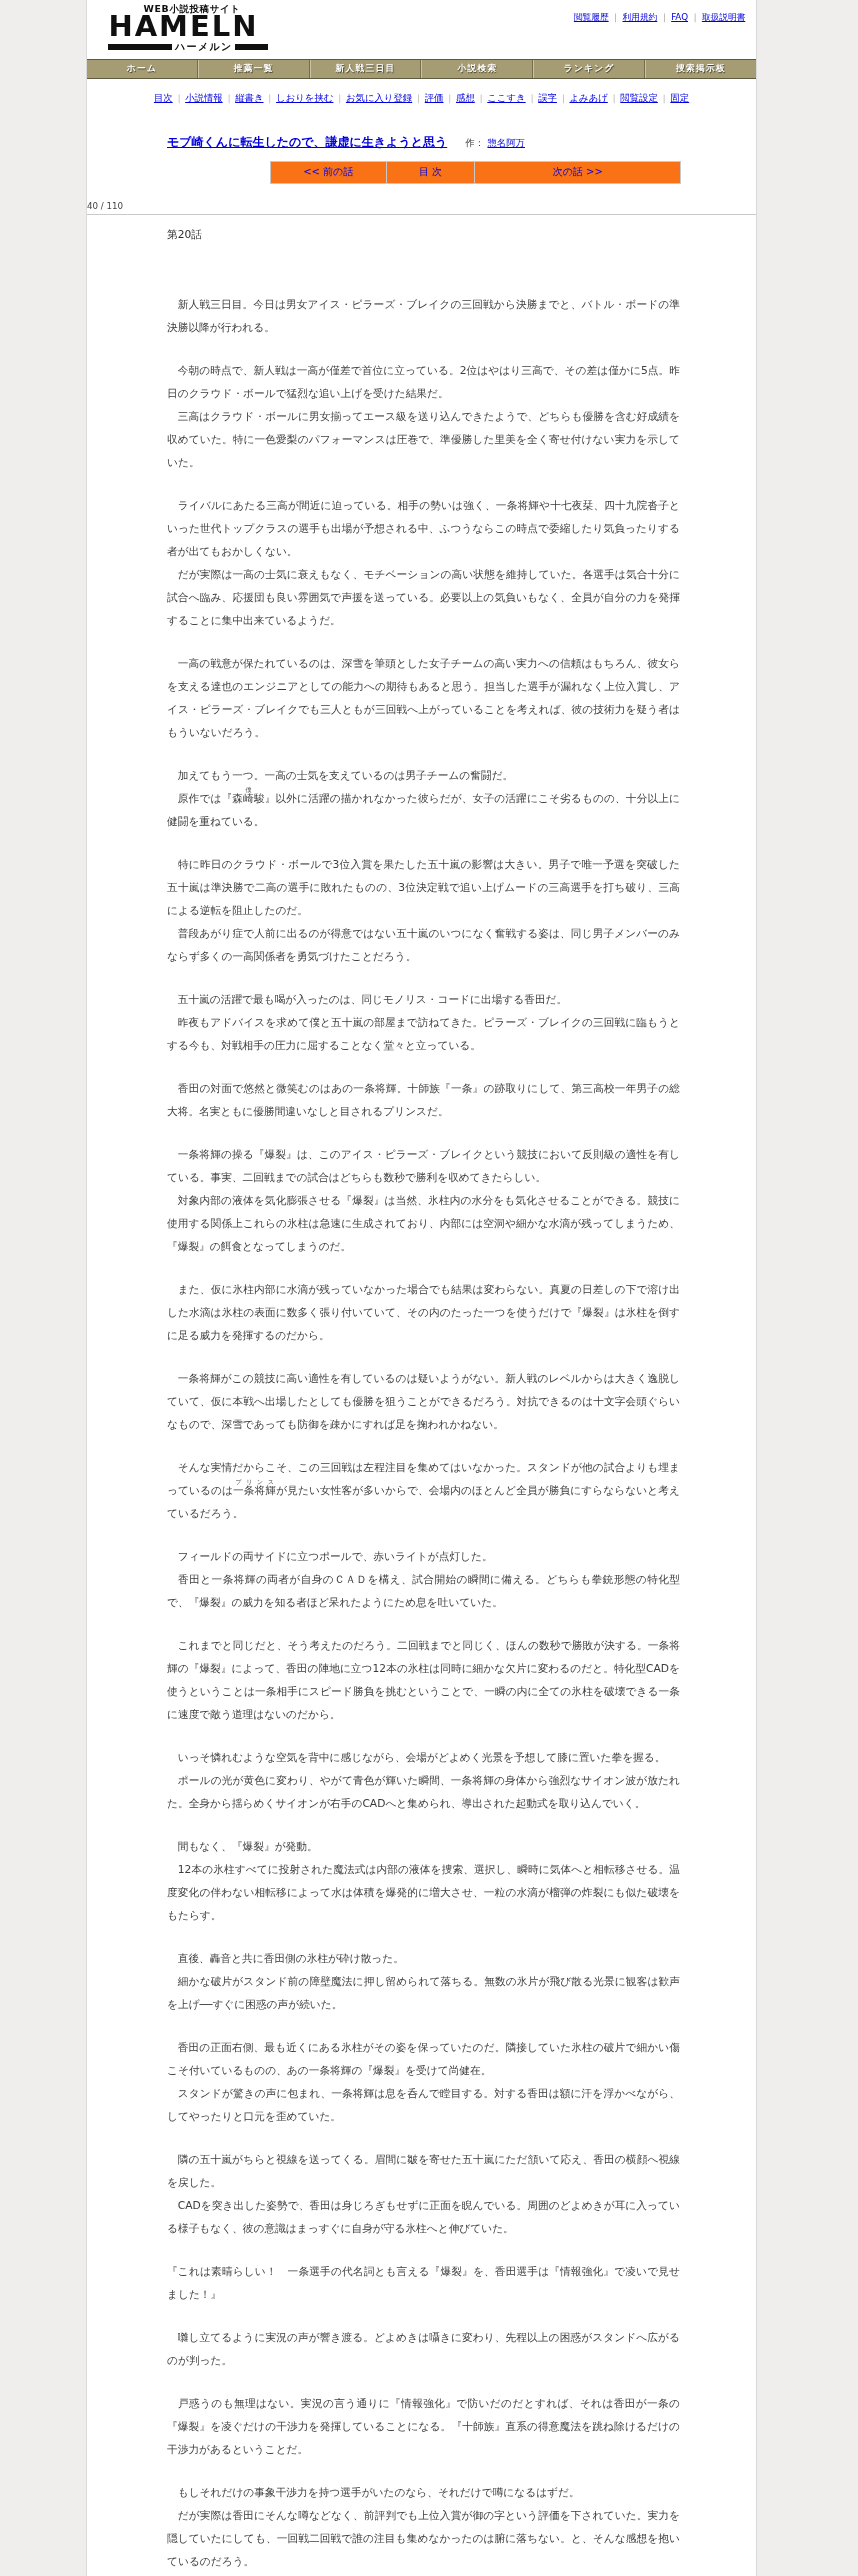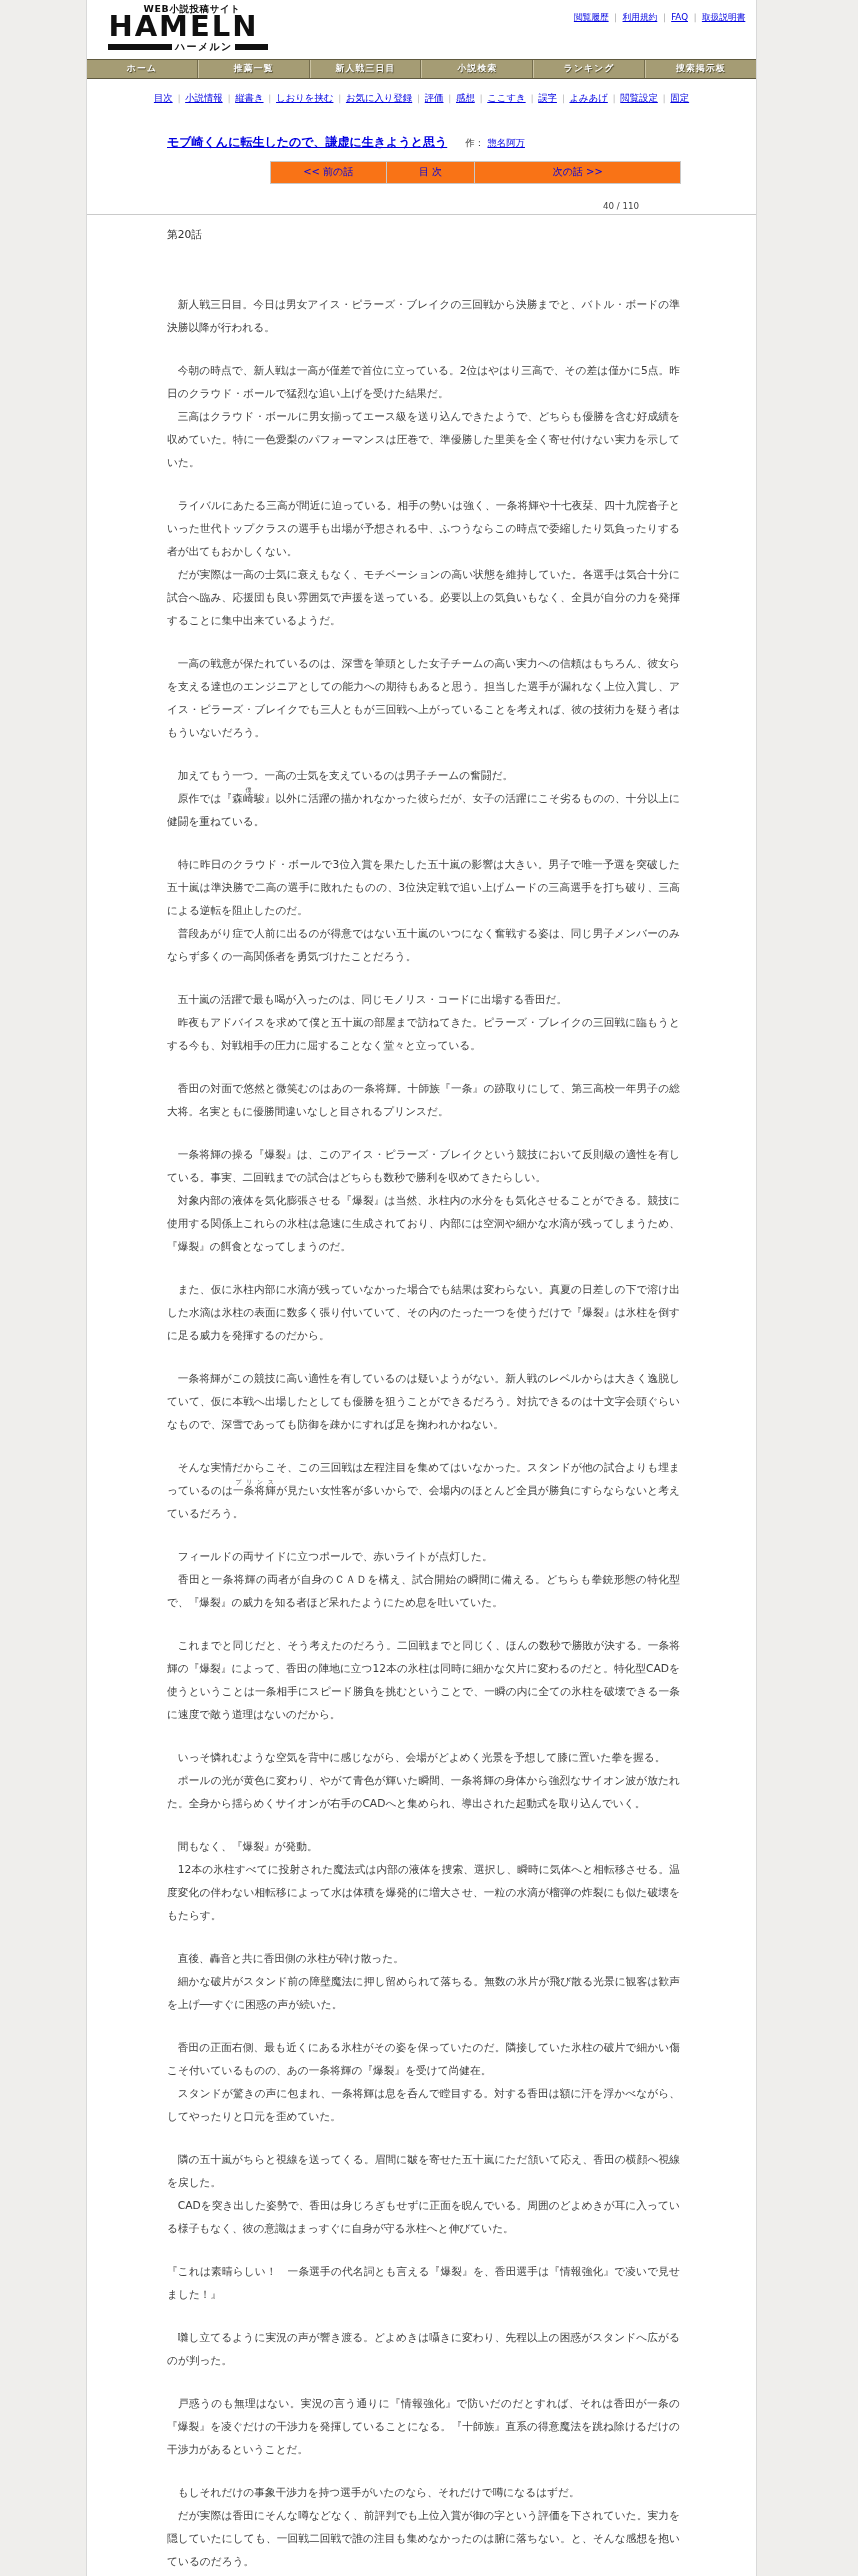--- a/index.html
+++ b/index.html
@@ -57,21 +57,21 @@
     display:flex;border:0.7px solid #c8c8c8;box-sizing:border-box;background:#f97316;
   }
   .pager-cell{
     display:flex;align-items:center;justify-content:center;
     font-size:10px;color:#0000e0;cursor:pointer;
   }
   .pager-prev{width:28%;border-right:0.7px solid #c8c8c8;}
   .pager-toc{width:21.5%;border-right:0.7px solid #c8c8c8;}
   .pager-next{flex:1;}
   
-  .position{margin-top:17.4px;text-align:right;padding-right:117px;font-size:8.7px;color:#444;}
+  .position{margin-top:17.4px;text-align:left;padding-right:117px;font-size:8.7px;color:#444;}
   
   .novel{
     margin-top:2.7px;border-top:0.7px solid #cacaca;
     padding:13.4px 76px 40px 80px;
   }
   .chapter{font-size:10.7px;color:#2e2e2e;margin-bottom:8px;}
   .body-text{font-size:10.7px;color:#3c3c3c;line-height:23px;text-align:justify;}
   .group{margin-top:20px;}
   .group:first-child{margin-top:0;}
   .group.blank{min-height:23px;}

